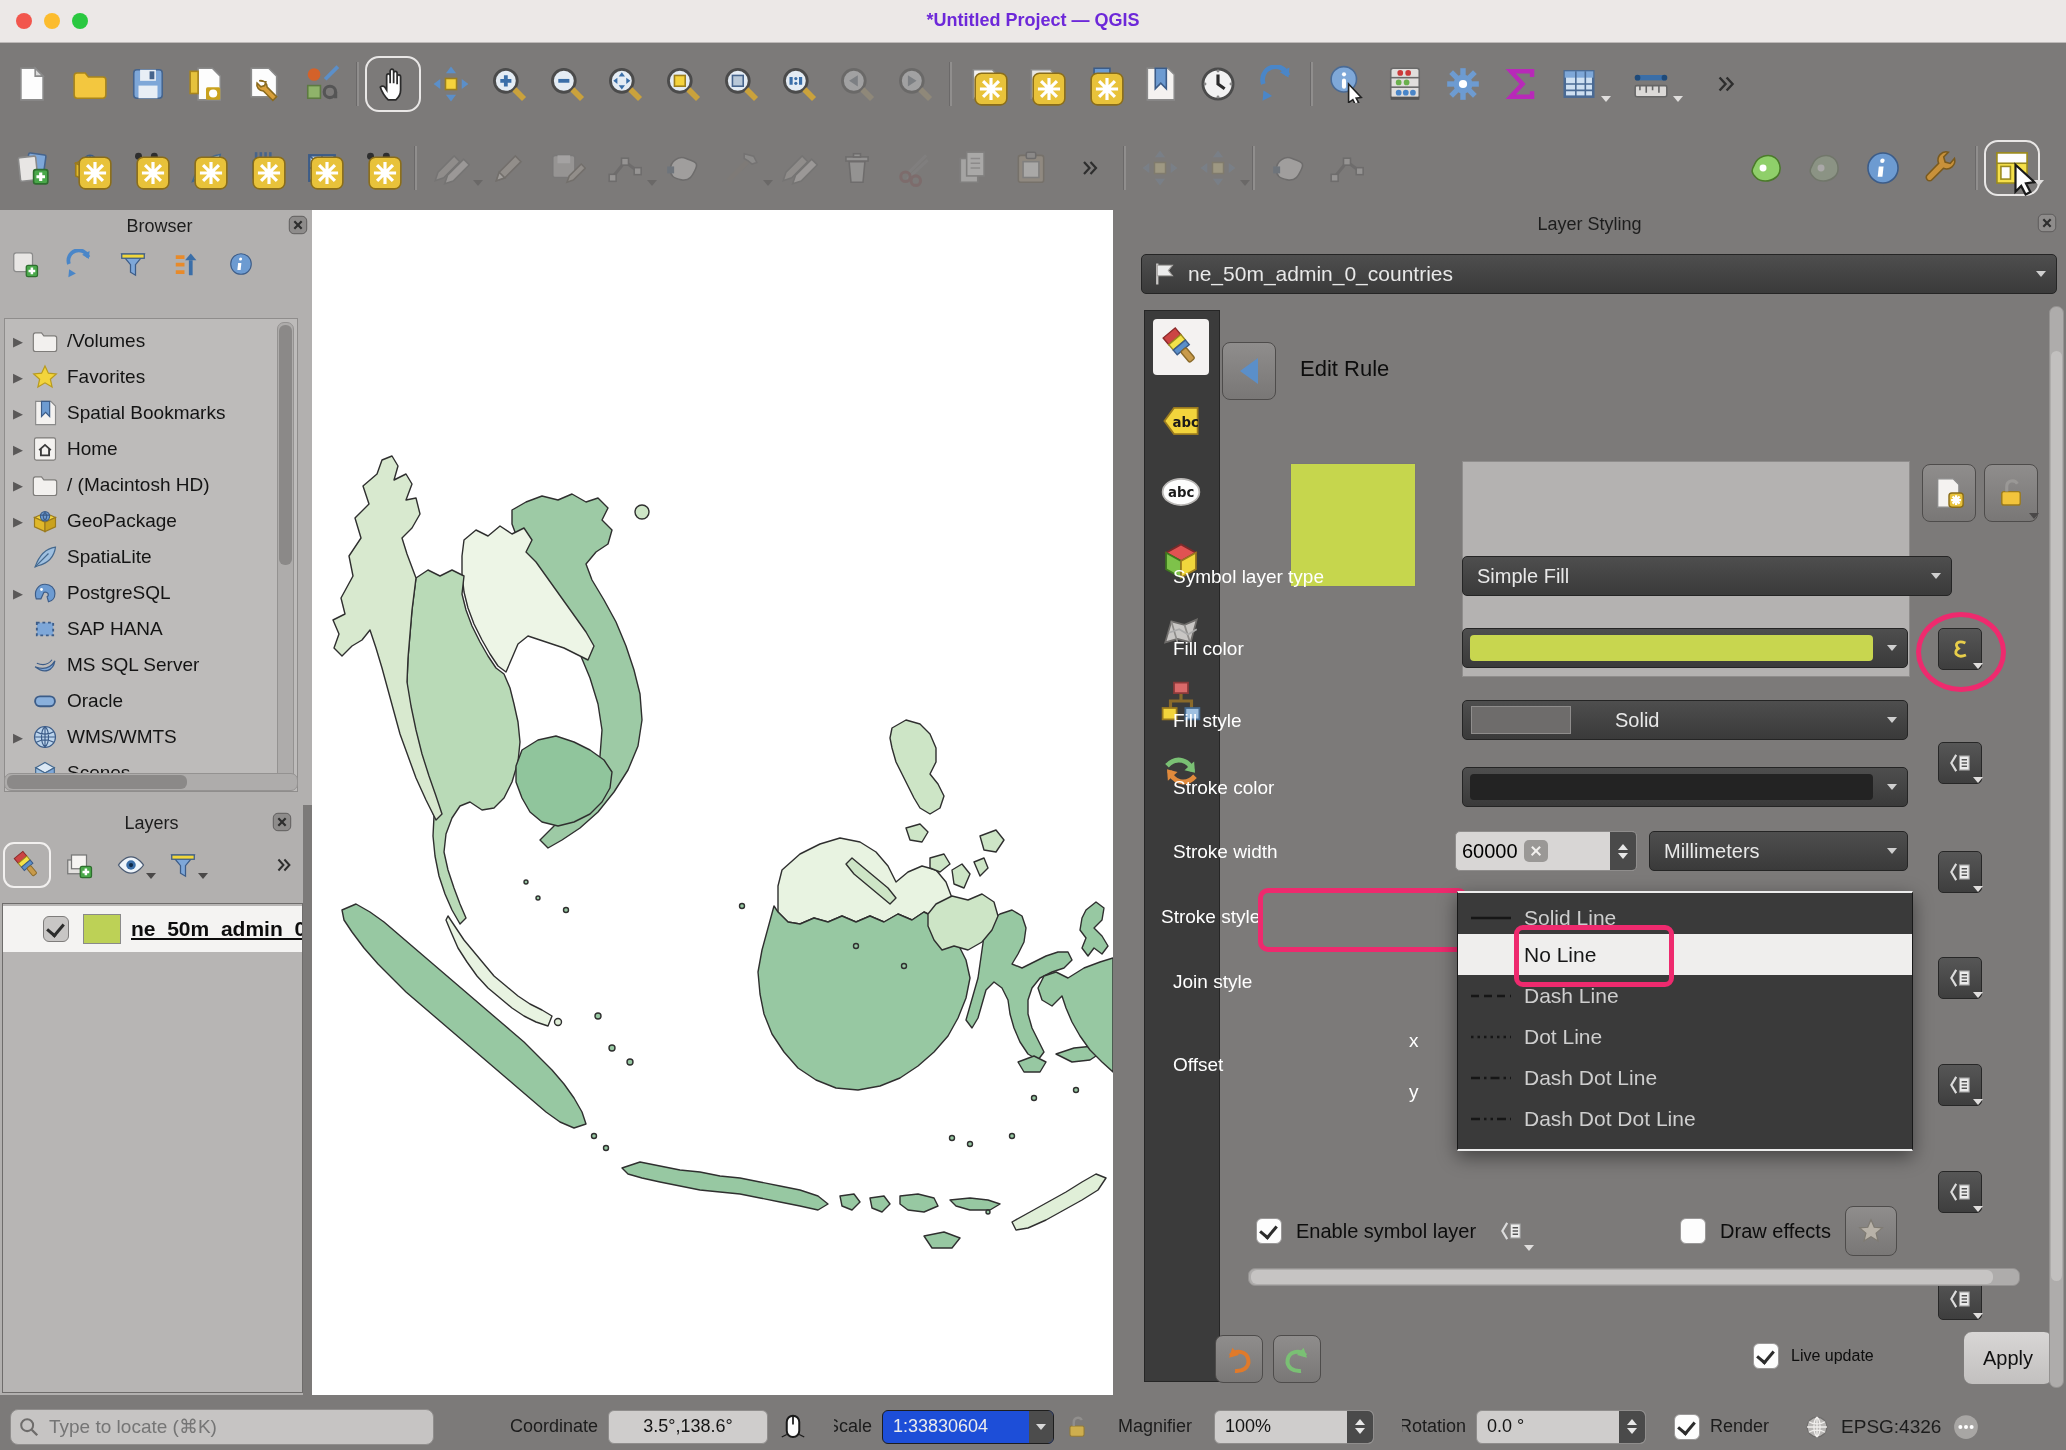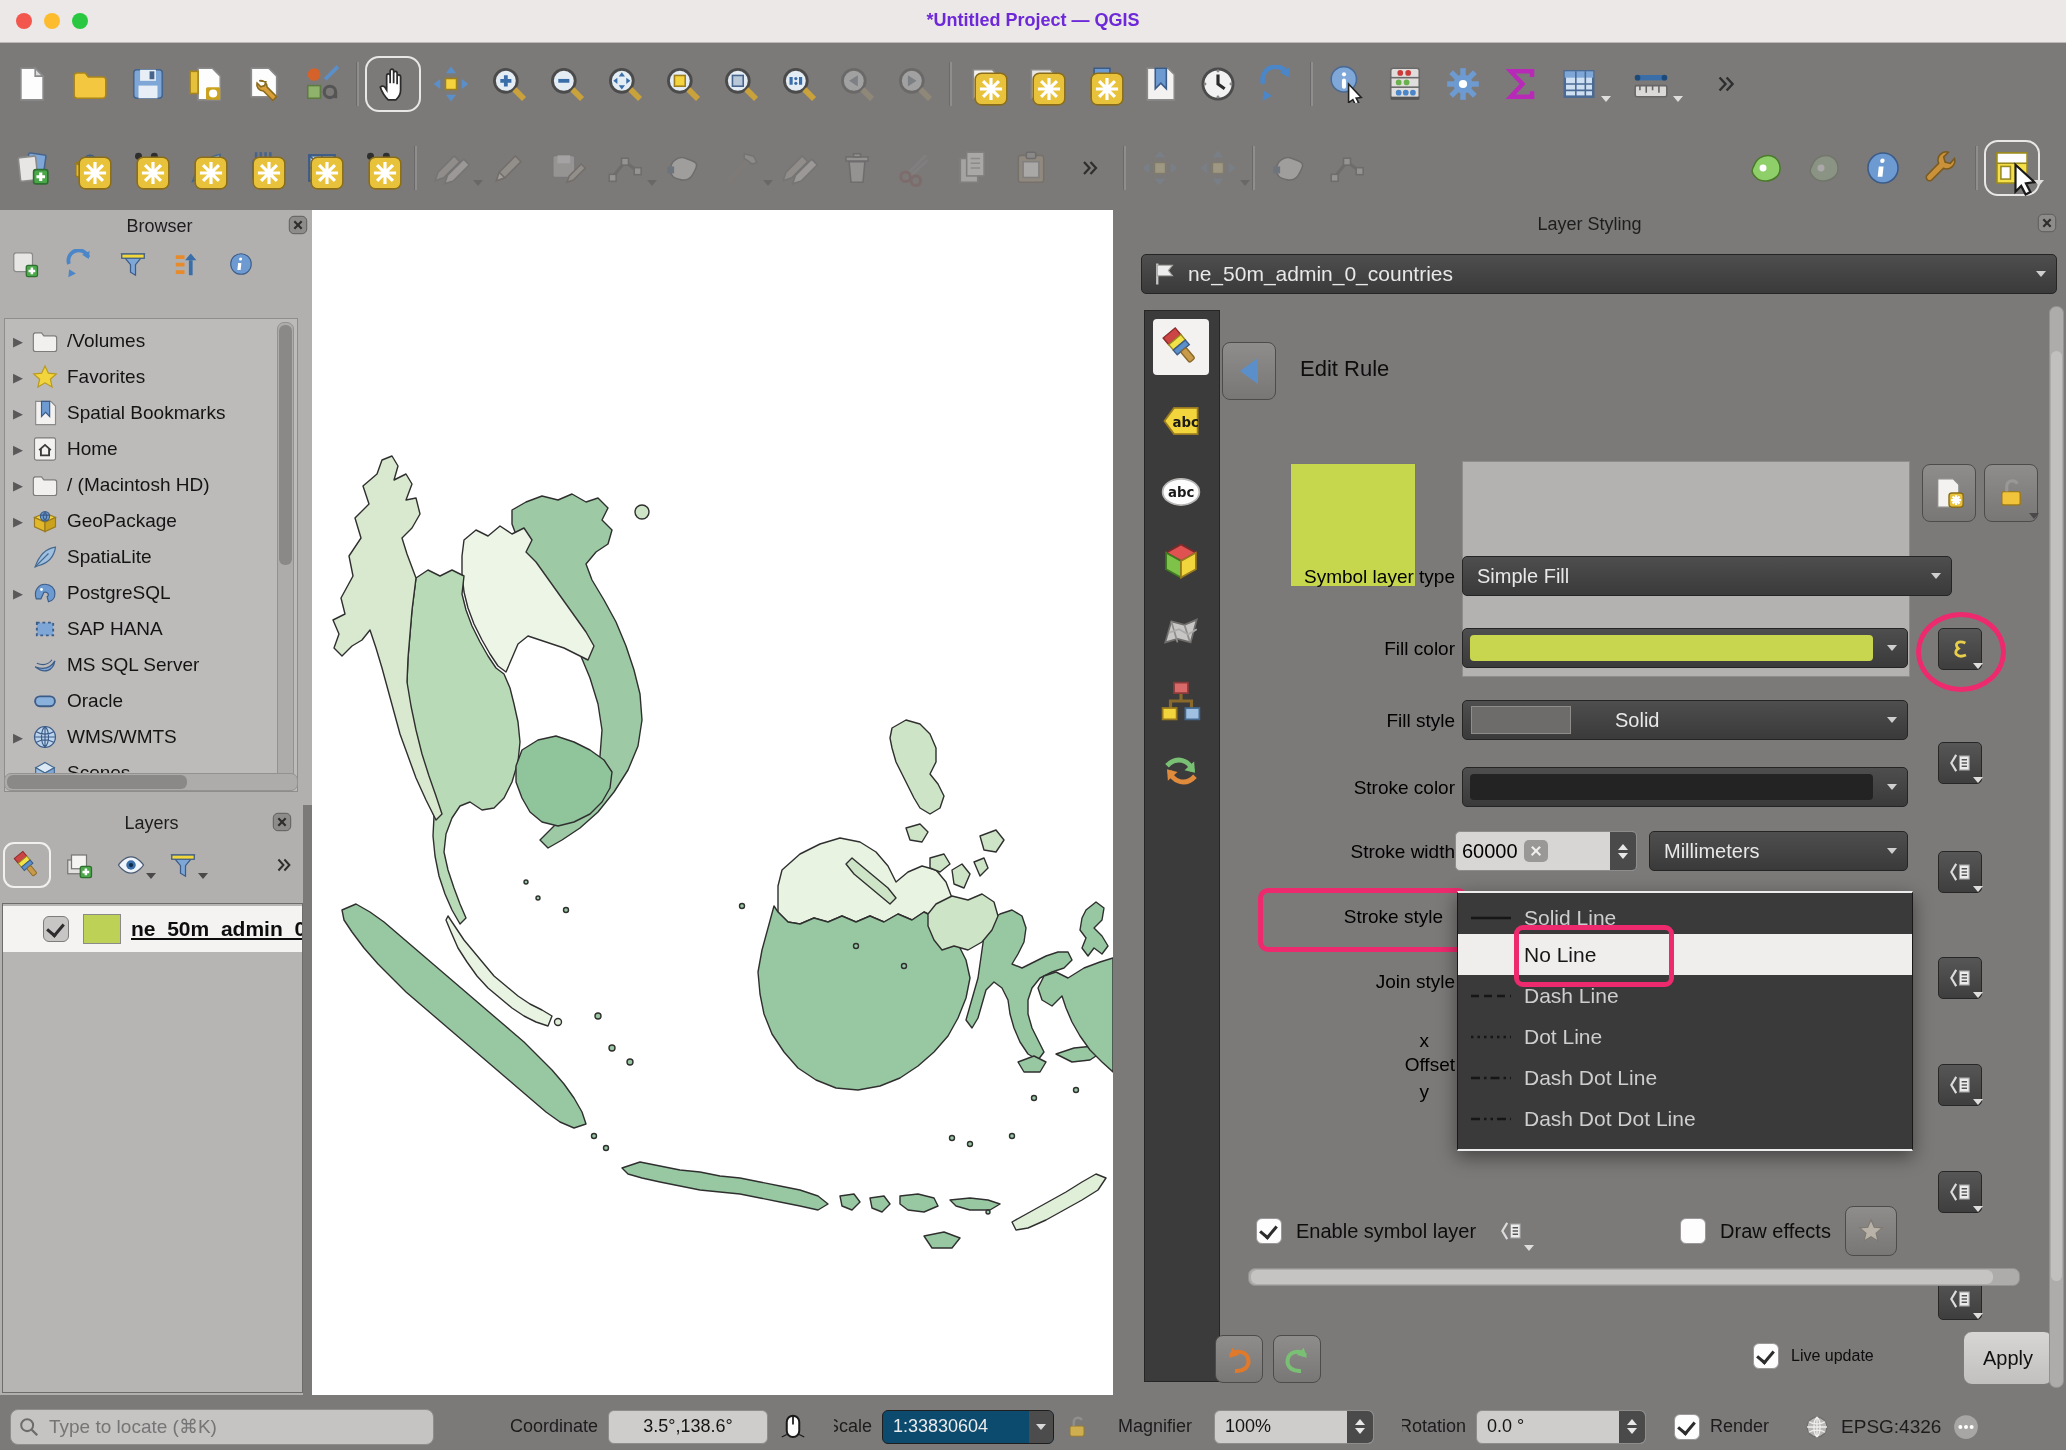--- a/index.html
+++ b/index.html
@@ -41,21 +41,21 @@
   .hthumb{background:#8b8988;border-radius:6px;position:absolute;top:1px;bottom:1px;}
   .cb{width:24px;height:24px;border-radius:6px;background:#c8c6c5;border:1px solid #7e7c7b;position:relative;}
   .cb.white{background:#fdfdfd;border-color:#9a9898;}
   .cb.checked::after{content:"";position:absolute;left:6px;top:3px;width:8px;height:13px;border:solid #2c2c2c;border-width:0 3px 3px 0;transform:rotate(40deg);}
   
   #mapcanvas{left:312px;top:210px;width:801px;height:1185px;background:#ffffff;}
   
   #stylepanel{left:1113px;top:210px;width:953px;height:1185px;background:#7c7a79;}
   .dd{background:linear-gradient(#4e4e4e,#3a3a3a);border:1px solid #252525;border-radius:5px;color:#e8e8e8;display:flex;align-items:center;box-sizing:border-box;}
   .dd .dcaret{position:absolute;right:10px;top:50%;margin-top:-3px;width:0;height:0;border-left:5px solid transparent;border-right:5px solid transparent;border-top:6px solid #cfcfcf;}
-  .rowlabel{font-size:19px;color:#000000;text-align:right;position:absolute;}
+  .rowlabel{font-size:19px;color:#ffffff;text-align:left;position:absolute;}
   .spin{background:#d8d6d5;border:1px solid #8f8d8c;border-radius:5px;box-sizing:border-box;display:flex;align-items:center;}
   .spinner{width:26px;align-self:stretch;background:#4a4a4a;border-radius:0 4px 4px 0;margin-left:auto;display:flex;flex-direction:column;align-items:center;justify-content:center;gap:3px;}
   .spinner i{width:0;height:0;border-left:5px solid transparent;border-right:5px solid transparent;}
   .spinner .up{border-bottom:6px solid #e8e8e8;}
   .spinner .dn{border-top:6px solid #e8e8e8;}
   .ddbtn{width:42px;height:40px;background:linear-gradient(#565656,#3e3e3e);border:1px solid #272727;border-radius:5px;display:flex;align-items:center;justify-content:center;position:relative;}
   .ddbtn svg{width:26px;height:26px;}
   .pink{border:5px solid #ee2a6e;position:absolute;background:transparent;pointer-events:none;}
   .striptab{width:56px;height:56px;display:flex;align-items:center;justify-content:center;border-radius:4px;}
   .striptab svg{width:42px;height:42px;}
@@ -1343,21 +1343,21 @@
           <use href="#s-mag"></use>
         </svg>
       <input class="locate" placeholder="Type to locate (⌘K)" style="">
     </div>
     <span class="slabel rtlclip" style="width:94px;margin-left:60px;">Coordinate</span>
     <span class="sbox" style="width:160px;justify-content:center;">3.5°,138.6°</span>
     <svg style="width:30px;height:30px;flex:0 0 auto;">
         <use href="#s-mouseext"></use>
       </svg>
     <span class="slabel rtlclip" style="width:38px;margin-left:16px;">Scale</span>
-    <span class="sbox" style="width:172px;background:#0c4a6e;border-color:#1e1e1e;color:#ececec;padding-left:10px;position:relative;">
+    <span class="sbox" style="width:172px;background:#1d4ed8;border-color:#1e1e1e;color:#ececec;padding-left:10px;position:relative;">
         <span>1:33830604</span>
         <span style="position:absolute;right:0;top:0;bottom:0;width:24px;background:#4c4c4c;border-radius:0 5px 5px 0;display:flex;align-items:center;justify-content:center;">
           <i style="width:0;height:0;border-left:5px solid transparent;border-right:5px solid transparent;border-top:6px solid #d8d8d8;"></i>
         </span>
       </span>
     <svg style="width:26px;height:26px;flex:0 0 auto;opacity:.7;">
         <use href="#s-lockopen"></use>
       </svg>
     <span class="slabel" style="width:86px;margin-left:18px;">Magnifier</span>
     <span class="sbox" style="width:160px;padding-left:10px;position:relative;">

